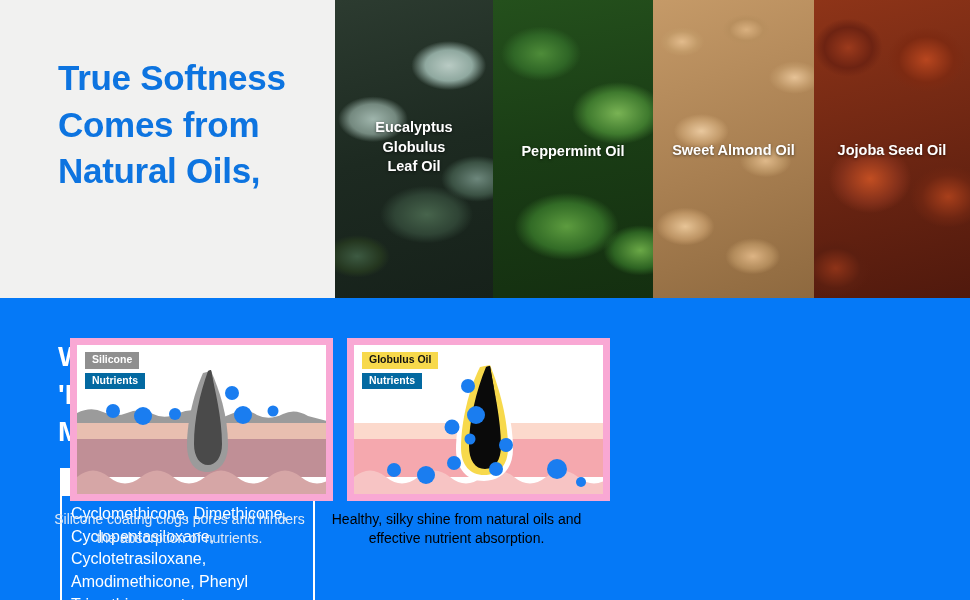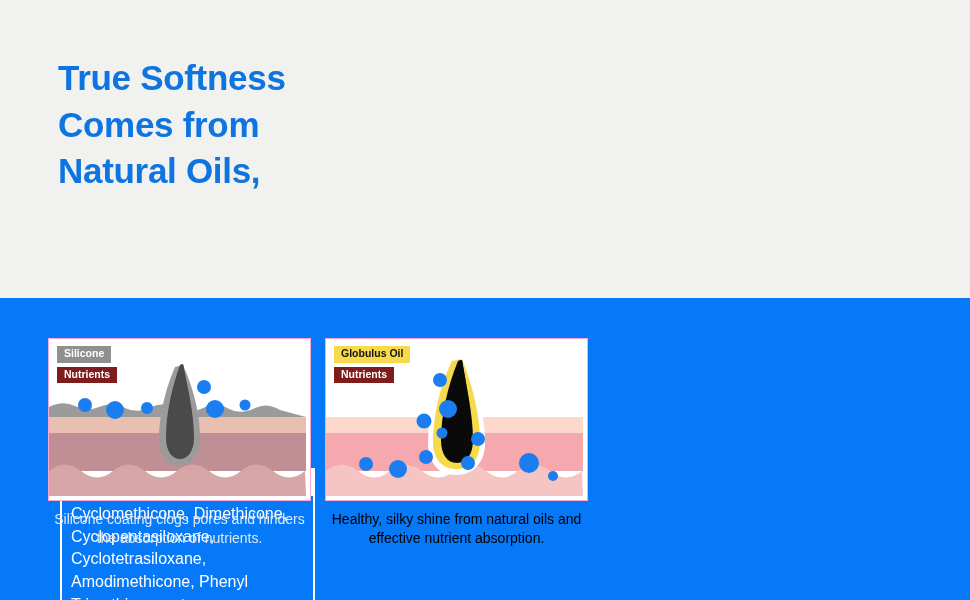--- a/index.html
+++ b/index.html
@@ -127,22 +127,23 @@
     line-height:1.42;
     padding:7px 9px 1px;
     font-stretch:condensed;
   }
 
   
   .panel{
     position:absolute; top:40px;
     width:263px; height:163px;
     background:#ffffff;
-    border:1px solid #f9a8d4;
+    border:7px solid #f9a8d4;
     overflow:hidden;
+    margin-left:22px;
   }
   .panel-left{ left:48px; }
   .panel-right{ left:325px; }
 
   .diagram{ position:absolute; inset:0; overflow:hidden; background:#ffffff; }
 
   .legend{
     position:absolute; left:8px; top:7px;
     display:flex; flex-direction:column; gap:4px; align-items:flex-start;
     z-index:6;
@@ -150,21 +151,21 @@
   .badge{
     font-size:10.5px;
     font-weight:bold;
     padding:2px 7px 3px;
     line-height:1.1;
     white-space:nowrap;
     font-stretch:condensed;
   }
   .badge-silicone{ background:#8f8f8f; color:#ffffff; }
   .badge-oil{ background:#f7d94c; color:#111111; }
-  .badge-nutrients{ background:#7f1d1d; color:#ffffff; }
+  .badge-nutrients{ background:#0369a1; color:#ffffff; }
 
   .caption{
     position:absolute; top:212px;
     width:263px;
     text-align:center;
     font-size:14px;
     line-height:1.38;
     font-stretch:condensed;
   }
   .caption-left{ left:48px; color:#dfe9f6; }
@@ -174,20 +175,43 @@
 <body>
 
 <div class="top-section">
 
   <div class="headline">
     <span class="hl-line">True Softness</span>
     <span class="hl-line">Comes from</span>
     <span class="hl-line">Natural Oils,</span>
   </div>
 
+  <div class="photo-strip">
+
+    <div class="photo ph-euc">
+      <div class="ph-label" style="top:118px;">
+        <span>Eucalyptus</span><br>
+        <span>Globulus</span><br>
+        <span>Leaf Oil</span>
+      </div>
+    </div>
+
+    <div class="photo ph-mint">
+      <div class="ph-label" style="top:142px;">Peppermint Oil</div>
+    </div>
+
+    <div class="photo ph-almond">
+      <div class="ph-label" style="top:141px;">Sweet Almond Oil</div>
+    </div>
+
+    <div class="photo ph-jojoba">
+      <div class="ph-label" style="top:141px;">Jojoba Seed Oil</div>
+    </div>
+
+  </div>
 </div>
 
 <div class="bottom-section">
 
   <div class="sub-headline">
     <span class="sh-line">Why Does</span>
     <span class="sh-line">'No Silicone'</span>
     <span class="sh-line">Matter?</span>
   </div>
 

